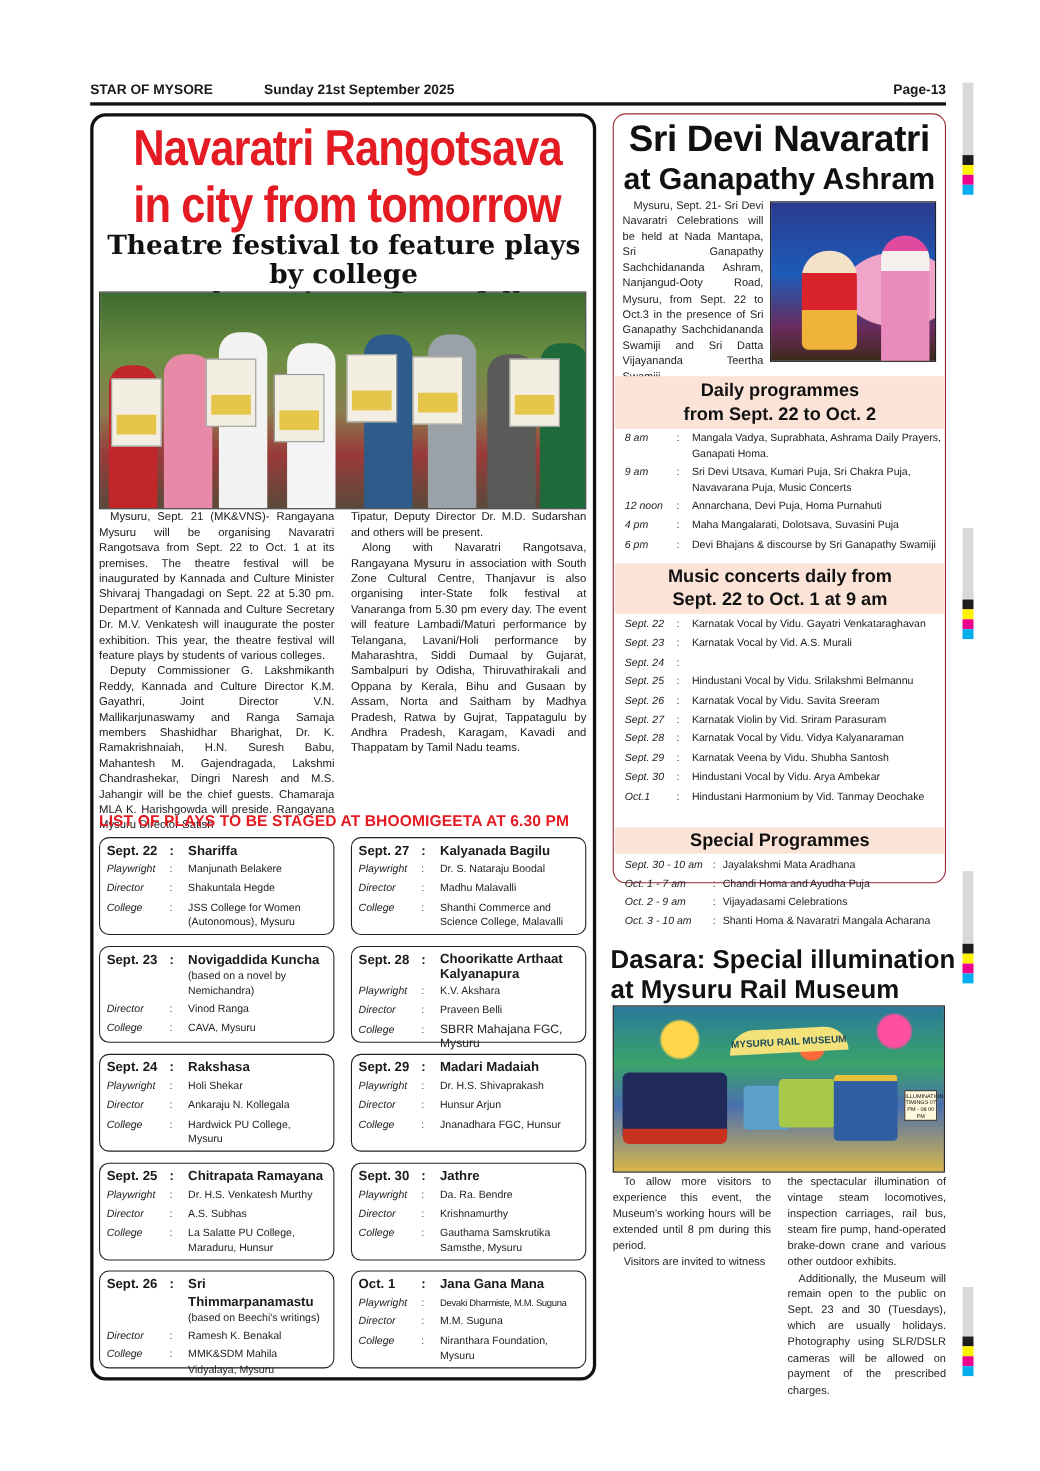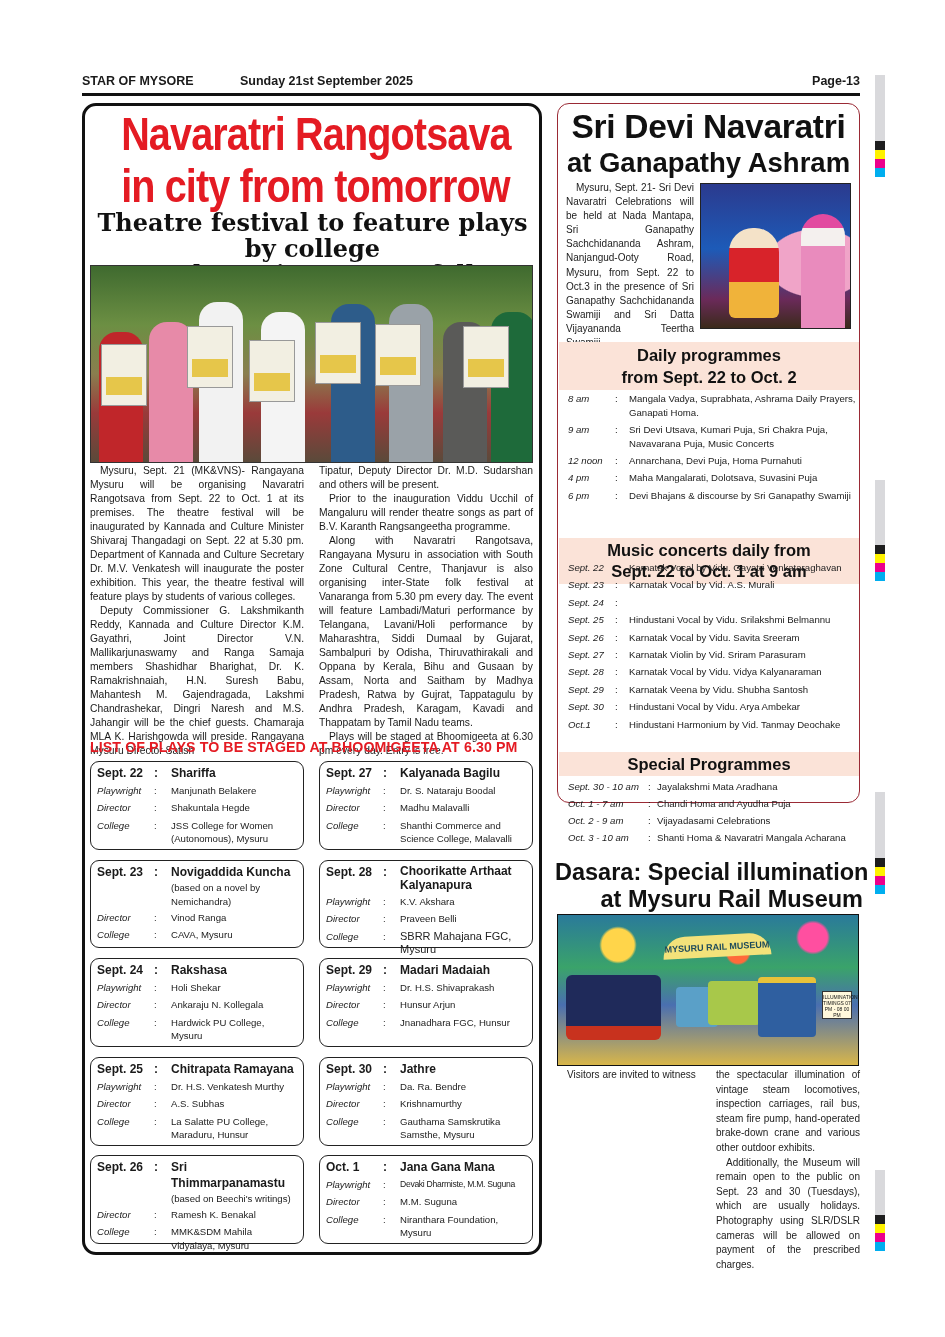--- a/index.html
+++ b/index.html
@@ -47,39 +47,39 @@
   .rh2 { position: absolute; left: 560px; top: 146px; width: 297px; text-align: center; font-weight: bold; font-size: 27.5px; line-height: 34px; color: #111; white-space: nowrap; }
   .ashram-text { position: absolute; left: 566px; top: 181px; width: 128px; font-size: 10px; line-height: 14.1px; text-align: justify; color: #222; }
   .ashram-text p { text-indent: 10px; }
   .ashram-photo { position: absolute; left: 700px; top: 183px; width: 151px; height: 146px; border: 1px solid #222; overflow: hidden;
     background: radial-gradient(circle at 35% 45%, #f7d25a 0 12%, transparent 13%), radial-gradient(ellipse at 78% 55%, #f0a4c8 0 30%, transparent 31%), linear-gradient(180deg, #2b3a8e 0%, #1d5bb8 45%, #6b2a5a 80%, #3a2a1a 100%); }
   .ashram-photo .deity { position: absolute; left: 28px; top: 44px; width: 50px; height: 90px; border-radius: 24px 24px 6px 6px; background: linear-gradient(180deg, #f4e2c8 0 22%, #d8232a 22% 60%, #f0b33a 60% 100%); }
   .ashram-photo .swami { position: absolute; left: 100px; top: 30px; width: 44px; height: 116px; border-radius: 22px 22px 0 0; background: linear-gradient(180deg, #e24aa0 0 12%, #f4f0ee 12% 28%, #e98bbd 28% 100%); }
 
   .band { position: absolute; left: 559px; width: 300px; background: #fbe3d8; text-align: center; font-weight: bold; color: #111; }
   .band-daily { top: 342px; height: 48px; font-size: 16.5px; line-height: 22px; padding-top: 2px; text-align: center; }
-  .band-music { top: 512px; height: 46px; font-size: 16.5px; line-height: 21px; padding-top: 2px; margin-top: 26px; }
+  .band-music { top: 512px; height: 46px; font-size: 16.5px; line-height: 21px; padding-top: 2px; }
   .band-special { top: 752px; height: 24px; font-size: 16.5px; line-height: 24px; }
 
   .sched { position: absolute; left: 568px; width: 290px; font-size: 9.6px; color: #222; }
   .sched .row { display: flex; line-height: 13.6px; margin-bottom: 3.8px; }
   .sched .row .k { font-style: italic; }
   .sched .row .sep { width: 14px; }
   .sched .row .v { flex: 1; }
   .sched-daily { top: 392px; }
   .sched-daily .row .k { width: 47px; }
   .sched-music { top: 561px; }
   .sched-music .row .k { width: 47px; }
   .sched-special { top: 780px; }
   .sched-special .row { margin-bottom: 3.4px; }
   .sched-special .row .k { width: 80px; }
   .sched-special .row .sep { width: 9px; }
 
   .dh1 { position: absolute; left: 555px; top: 858px; width: 308px; text-align: center; font-weight: bold; font-size: 23.5px; line-height: 28px; color: #111; white-space: nowrap; }
-  .dh2 { position: absolute; left: 555px; top: 885px; width: 308px; text-align: right; font-weight: bold; font-size: 23.5px; line-height: 28px; color: #111; white-space: nowrap; }
+  .dh2 { position: absolute; left: 555px; top: 885px; width: 308px; text-align: left; font-weight: bold; font-size: 23.5px; line-height: 28px; color: #111; white-space: nowrap; }
   .museum-img { position: absolute; left: 557px; top: 914px; width: 302px; height: 152px; border: 1px solid #111; overflow: hidden;
     background: radial-gradient(circle at 20% 20%, #ffd54a 0 6%, transparent 7%), radial-gradient(circle at 60% 25%, #ff6a3a 0 5%, transparent 6%), radial-gradient(circle at 85% 15%, #ff4fa0 0 5%, transparent 6%), linear-gradient(180deg, #2a7a9a 0%, #3aa36a 35%, #4a6fb0 60%, #d8b64a 100%); }
   .museum-img .arch { position: absolute; left: 105px; top: 20px; width: 108px; height: 22px; border-radius: 60px 60px 0 0; background: #f3e27a; color: #1e4b5a; font-weight: bold; font-size: 9px; text-align: center; line-height: 24px; transform: rotate(-3deg); }
   .museum-img .loco { position: absolute; left: 8px; top: 60px; width: 95px; height: 65px; background: #1f2a5a; border-radius: 6px; border-bottom: 14px solid #c8321e; }
   .museum-img .coach1 { position: absolute; left: 118px; top: 72px; width: 42px; height: 40px; background: #5aa0c8; border-radius: 4px; }
   .museum-img .coach2 { position: absolute; left: 150px; top: 66px; width: 52px; height: 44px; background: #a8c84a; border-radius: 4px; }
   .museum-img .tram { position: absolute; left: 200px; top: 62px; width: 58px; height: 60px; background: #2f5fa0; border-radius: 4px; border-top: 6px solid #e8c23a; }
   .museum-img .sign { position: absolute; left: 264px; top: 76px; width: 30px; height: 28px; background: #fff8dc; border: 1px solid #333; font-size: 5px; line-height: 6px; text-align: center; color: #111; padding-top: 2px; }
 
   .mcol { position: absolute; top: 1068px; width: 144px; font-size: 10px; line-height: 14.6px; text-align: justify; color: #222; }
@@ -131,23 +131,21 @@
   <div class="poster" style="left:284px;top:58px;"></div>
   <div class="poster" style="left:372px;top:60px;"></div>
 </div>
 
 <div class="body-text col-a">
   <p>Mysuru, Sept. 21 (MK&amp;VNS)- Rangayana Mysuru will be organising Navaratri Rangotsava from Sept. 22 to Oct. 1 at its premises. The theatre festival will be inaugurated by Kannada and Culture Minister Shivaraj Thangadagi on Sept. 22 at 5.30 pm. Department of Kannada and Culture Secretary Dr. M.V. Venkatesh will inaugurate the poster exhibition. This year, the theatre festival will feature plays by students of various colleges.</p>
   <p>Deputy Commissioner G. Lakshmikanth Reddy, Kannada and Culture Director K.M. Gayathri, Joint Director V.N. Mallikarjunaswamy and Ranga Samaja members Shashidhar Bharighat, Dr. K. Ramakrishnaiah, H.N. Suresh Babu, Mahantesh M. Gajendragada, Lakshmi Chandrashekar, Dingri Naresh and M.S. Jahangir will be the chief guests. Chamaraja MLA K. Harishgowda will preside. Rangayana Mysuru Director Satish</p>
 </div>
 <div class="body-text col-b">
   <div>Tipatur, Deputy Director Dr. M.D. Sudarshan and others will be present.</div>
-  <p>Prior to the inauguration Viddu Ucchil of Mangaluru will render theatre songs as part of B.V. Karanth Rangsangeetha programme.</p>
   <p>Along with Navaratri Rangotsava, Rangayana Mysuru in association with South Zone Cultural Centre, Thanjavur is also organising inter-State folk festival at Vanaranga from 5.30 pm every day. The event will feature Lambadi/Maturi performance by Telangana, Lavani/Holi performance by Maharashtra, Siddi Dumaal by Gujarat, Sambalpuri by Odisha, Thiruvathirakali and Oppana by Kerala, Bihu and Gusaan by Assam, Norta and Saitham by Madhya Pradesh, Ratwa by Gujrat, Tappatagulu by Andhra Pradesh, Karagam, Kavadi and Thappatam by Tamil Nadu teams.</p>
-  <p>Plays will be staged at Bhoomigeeta at 6.30 pm every day. Entry is free.</p>
 </div>
 
 <div class="plays-title">LIST OF PLAYS TO BE STAGED AT BHOOMIGEETA AT 6.30 PM</div>
 
 <div class="play-card" style="left:90px;top:761px;height:89px;">
   <div class="head">
       <span class="k">Sept. 22</span>
       <span class="sep">:</span>
       <span class="v">Shariffa</span>
     </div>
@@ -494,20 +492,21 @@
 <div class="dh2">at Mysuru Rail Museum</div>
 <div class="museum-img">
   <div class="arch">MYSURU RAIL MUSEUM</div>
   <div class="loco"></div>
   <div class="coach1"></div>
   <div class="coach2"></div>
   <div class="tram"></div>
   <div class="sign">ILLUMINATION TIMINGS 07 PM - 08 00 PM</div>
 </div>
 <div class="mcol mcol-a">
+  <p>To allow more visitors to experience this event, the Museum's working hours will be extended until 8 pm during this period.</p>
   <p>Visitors are invited to witness</p>
 </div>
 <div class="mcol mcol-b">
   <div>the spectacular illumination of vintage steam locomotives, inspection carriages, rail bus, steam fire pump, hand-operated brake-down crane and various other outdoor exhibits.</div>
   <p>Additionally, the Museum will remain open to the public on Sept. 23 and 30 (Tuesdays), which are usually holidays. Photography using SLR/DSLR cameras will be allowed on payment of the prescribed charges.</p>
 </div>
 
 <div class="cbar" style="top:75px;">
   <div class="grey" style="height:66px;"></div>
     <div class="k"></div>

